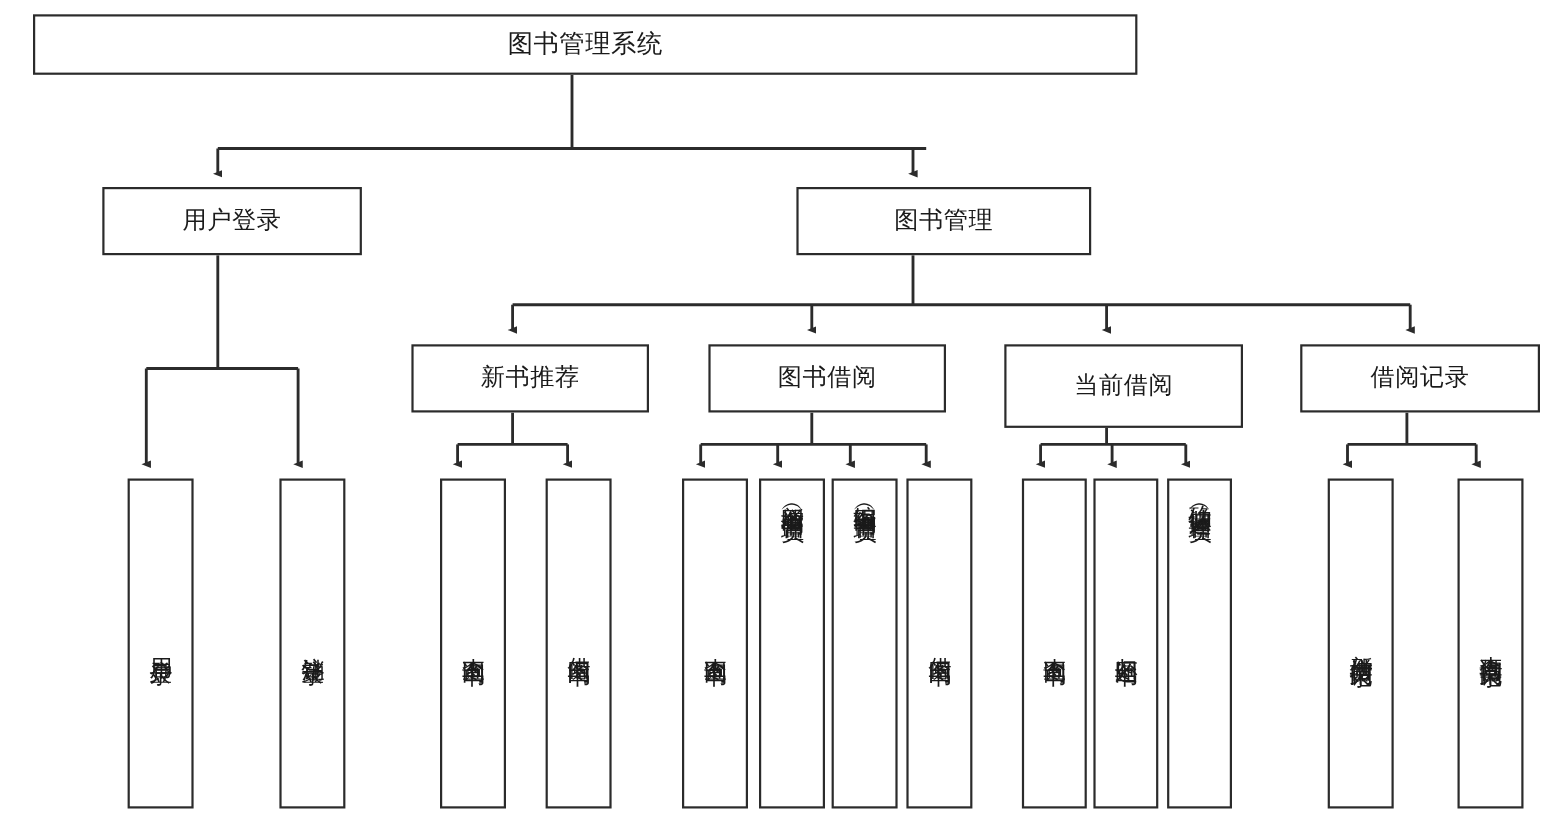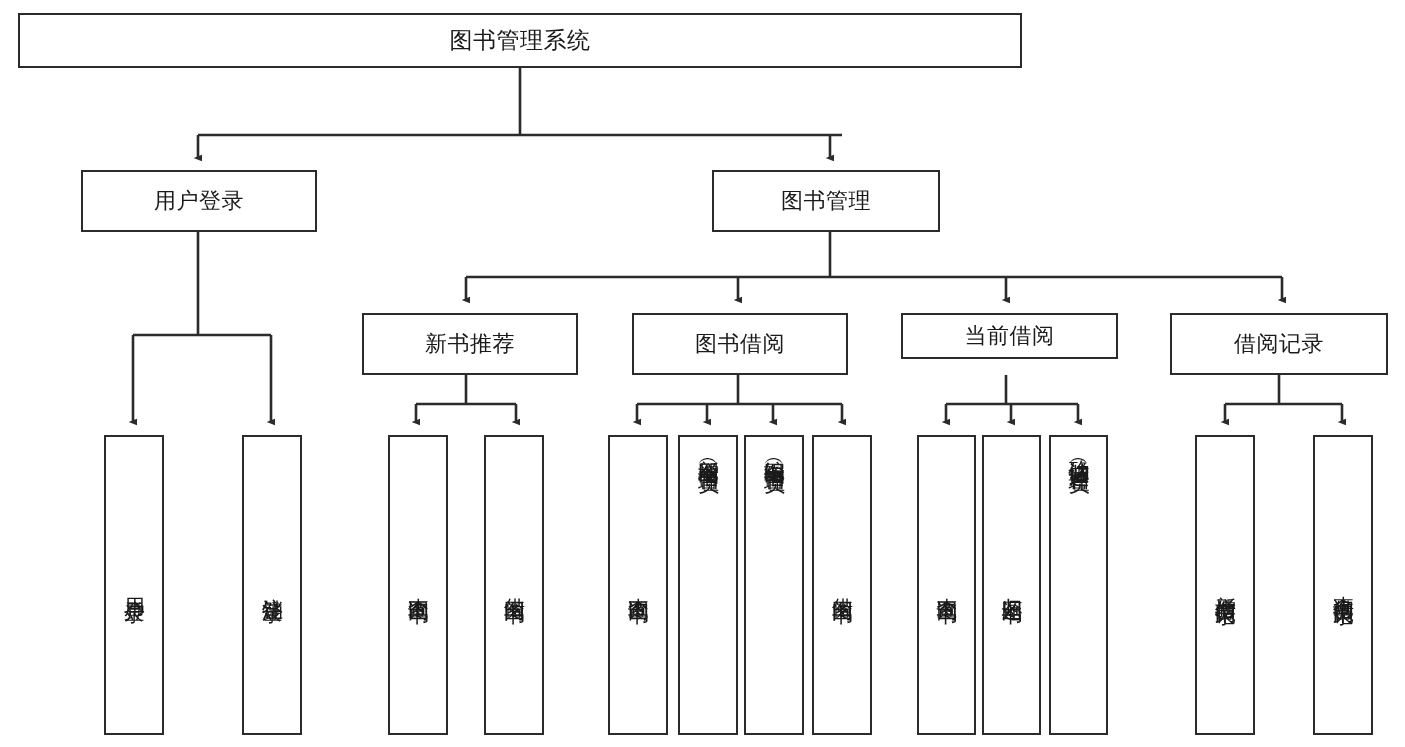--- a/index.html
+++ b/index.html
@@ -27,20 +27,21 @@
   }
   .node {
     position: absolute;
     box-sizing: border-box;
     border: 2px solid #2b2b2b;
     background: #ffffff;
     display: flex;
     align-items: center;
     justify-content: center;
     text-align: center;
+    margin-left: 12px;
   }
   .node .label {
     color: #1a1a1a;
     letter-spacing: 0.5px;
     line-height: 1.15;
   }
   .node.root .label { font-size: 23px; }
   .node.lvl2 .label { font-size: 22px; }
   .node.lvl3 .label { font-size: 22px; }
   .node.leaf {
@@ -126,33 +127,33 @@
   </svg>
 
   <div class="node root" style="left:18px; top:13px; width:1004px; height:55px;">
     <span class="label">图书管理系统</span>
   </div>
 
   <div class="node lvl2" style="left:81px; top:170px; width:236px; height:62px;">
     <span class="label">用户登录</span>
   </div>
 
-  <div class="node lvl2" style="left:712px; top:170px; width:228px; height:62px;">
+  <div class="node lvl2" style="left:712px; top:170px; width:268px; height:62px;">
     <span class="label">图书管理</span>
   </div>
 
   <div class="node lvl3" style="left:632px; top:313px; width:216px; height:62px;">
     <span class="label">图书借阅</span>
   </div>
 
   <div class="node lvl3" style="left:362px; top:313px; width:216px; height:62px;">
     <span class="label">新书推荐</span>
   </div>
 
-  <div class="node lvl3" style="left:901px; top:313px; width:217px; height:46px;">
+  <div class="node lvl3" style="left:901px; top:313px; width:217px; height:76px;">
     <span class="label">当前借阅</span>
   </div>
 
   <div class="node lvl3" style="left:1170px; top:313px; width:218px; height:62px;">
     <span class="label">借阅记录</span>
   </div>
 
   <div class="node leaf anchor-mid" style="left:104px; top:435px; width:60px; height:300px;">
     <span class="label">用户登录</span>
   </div>

